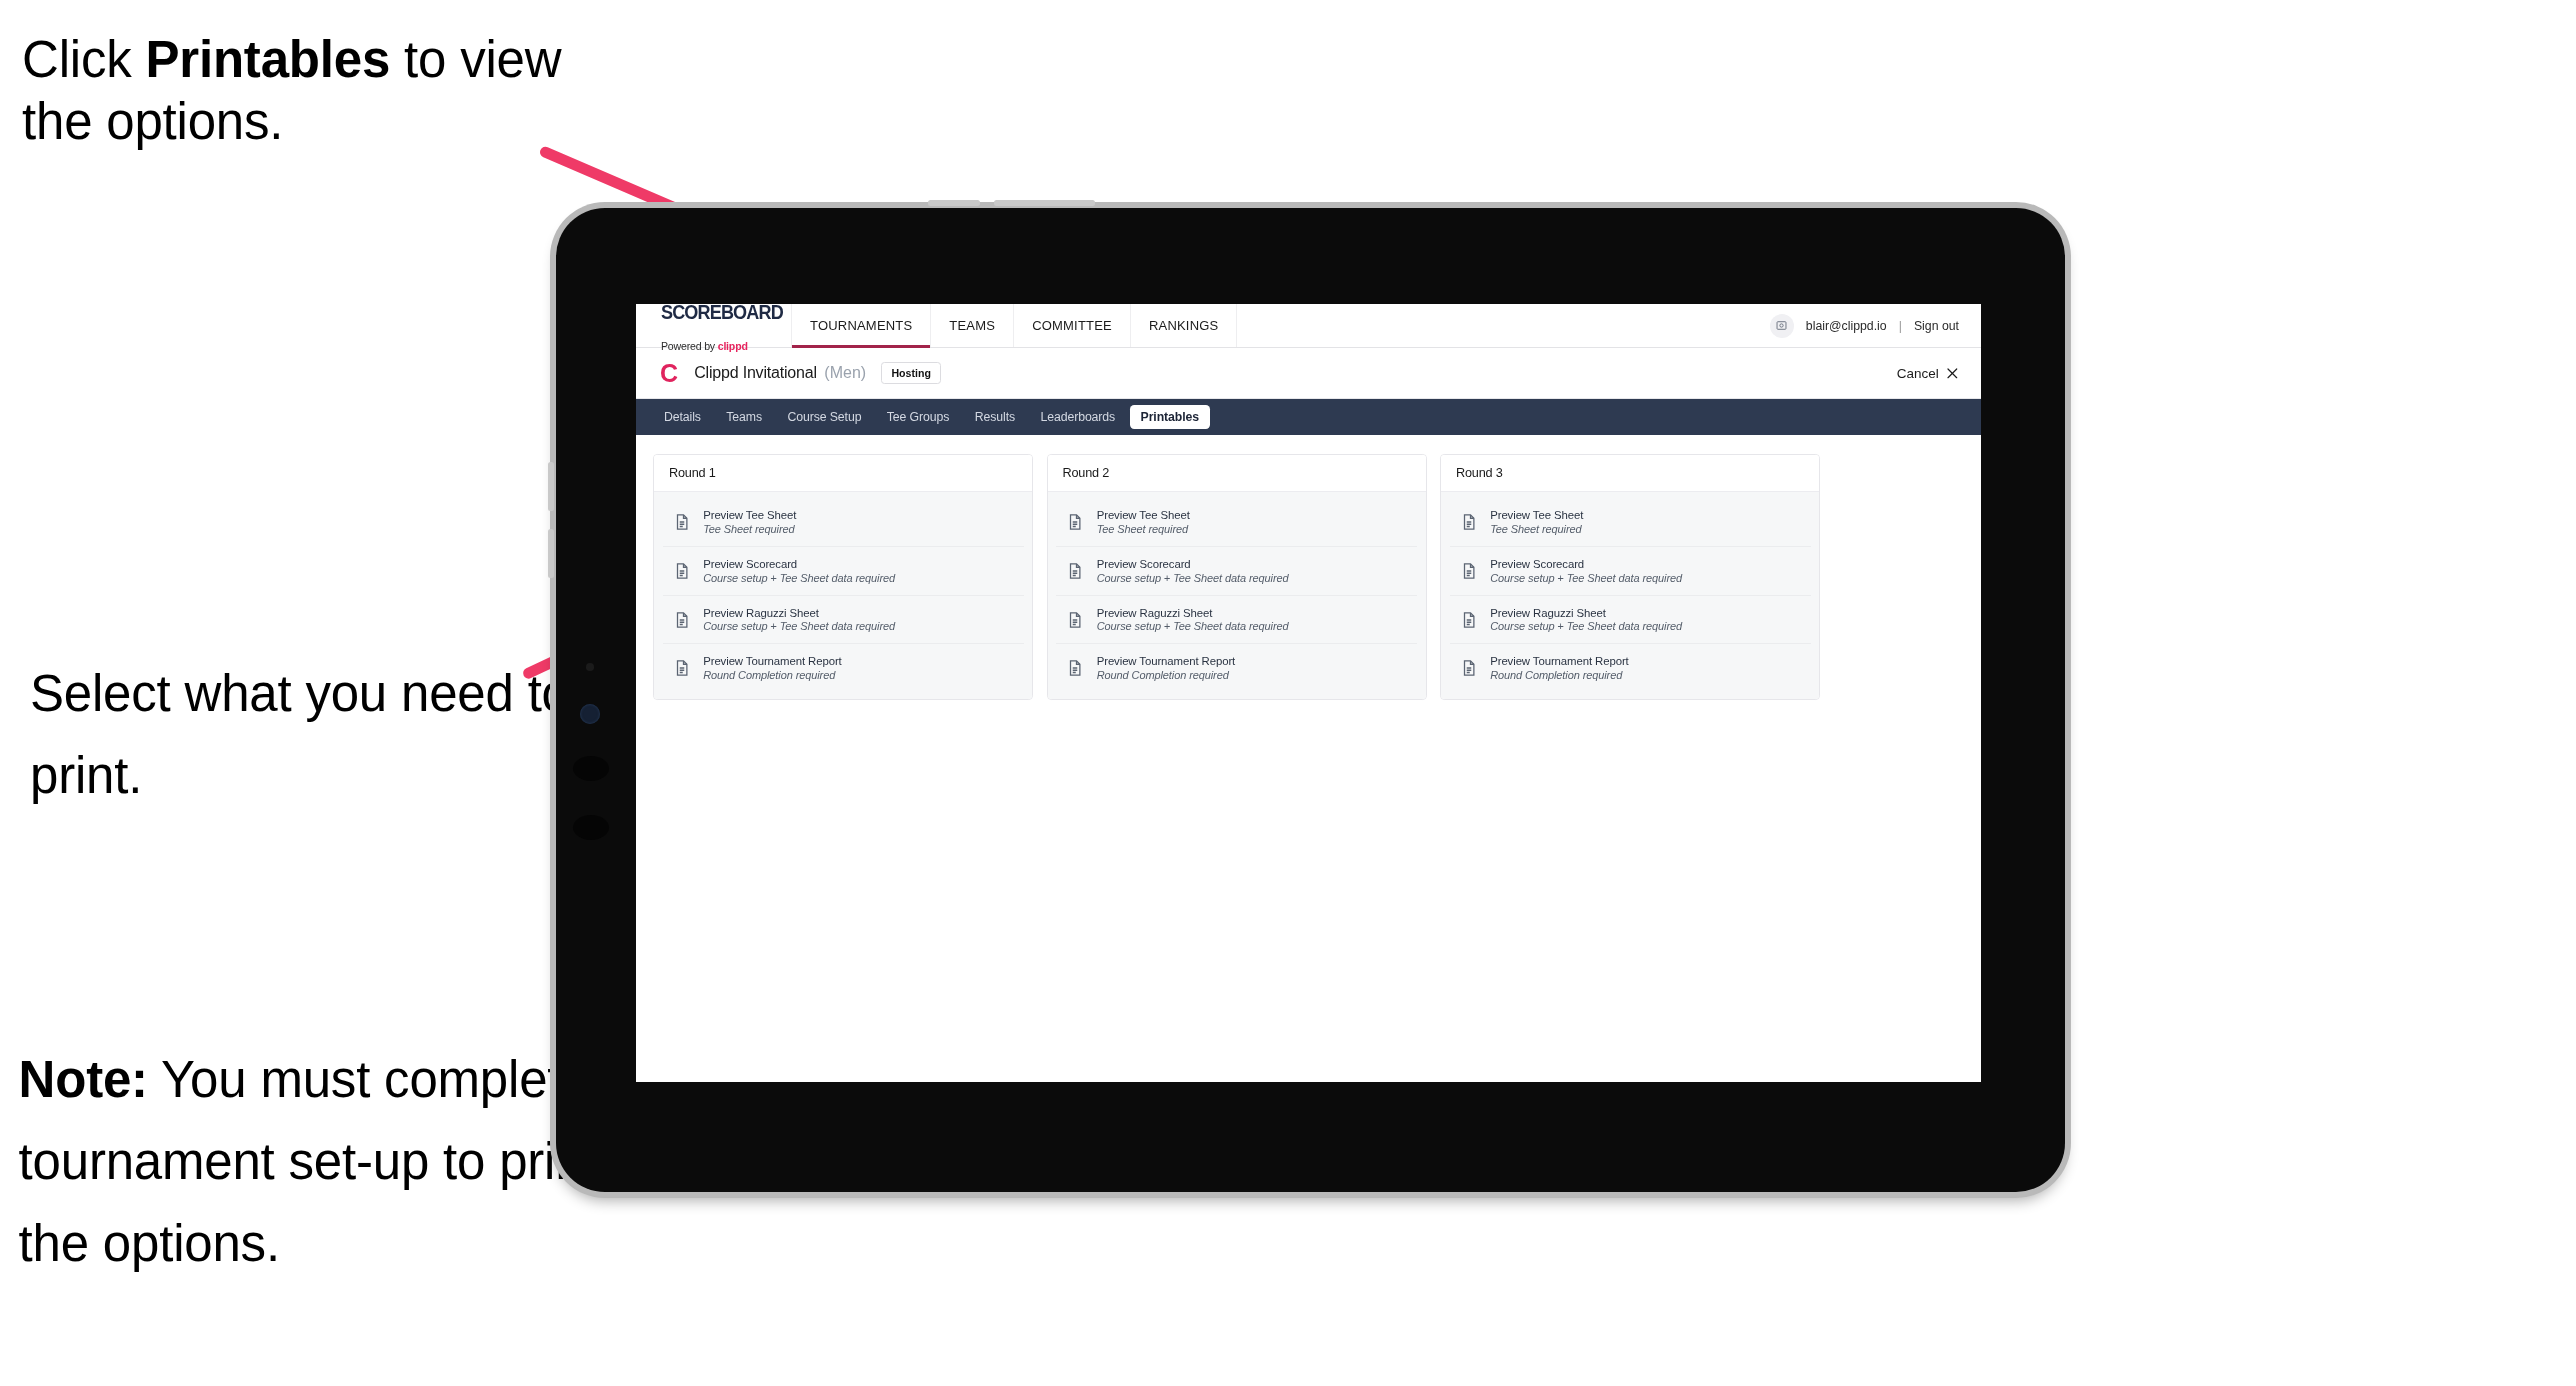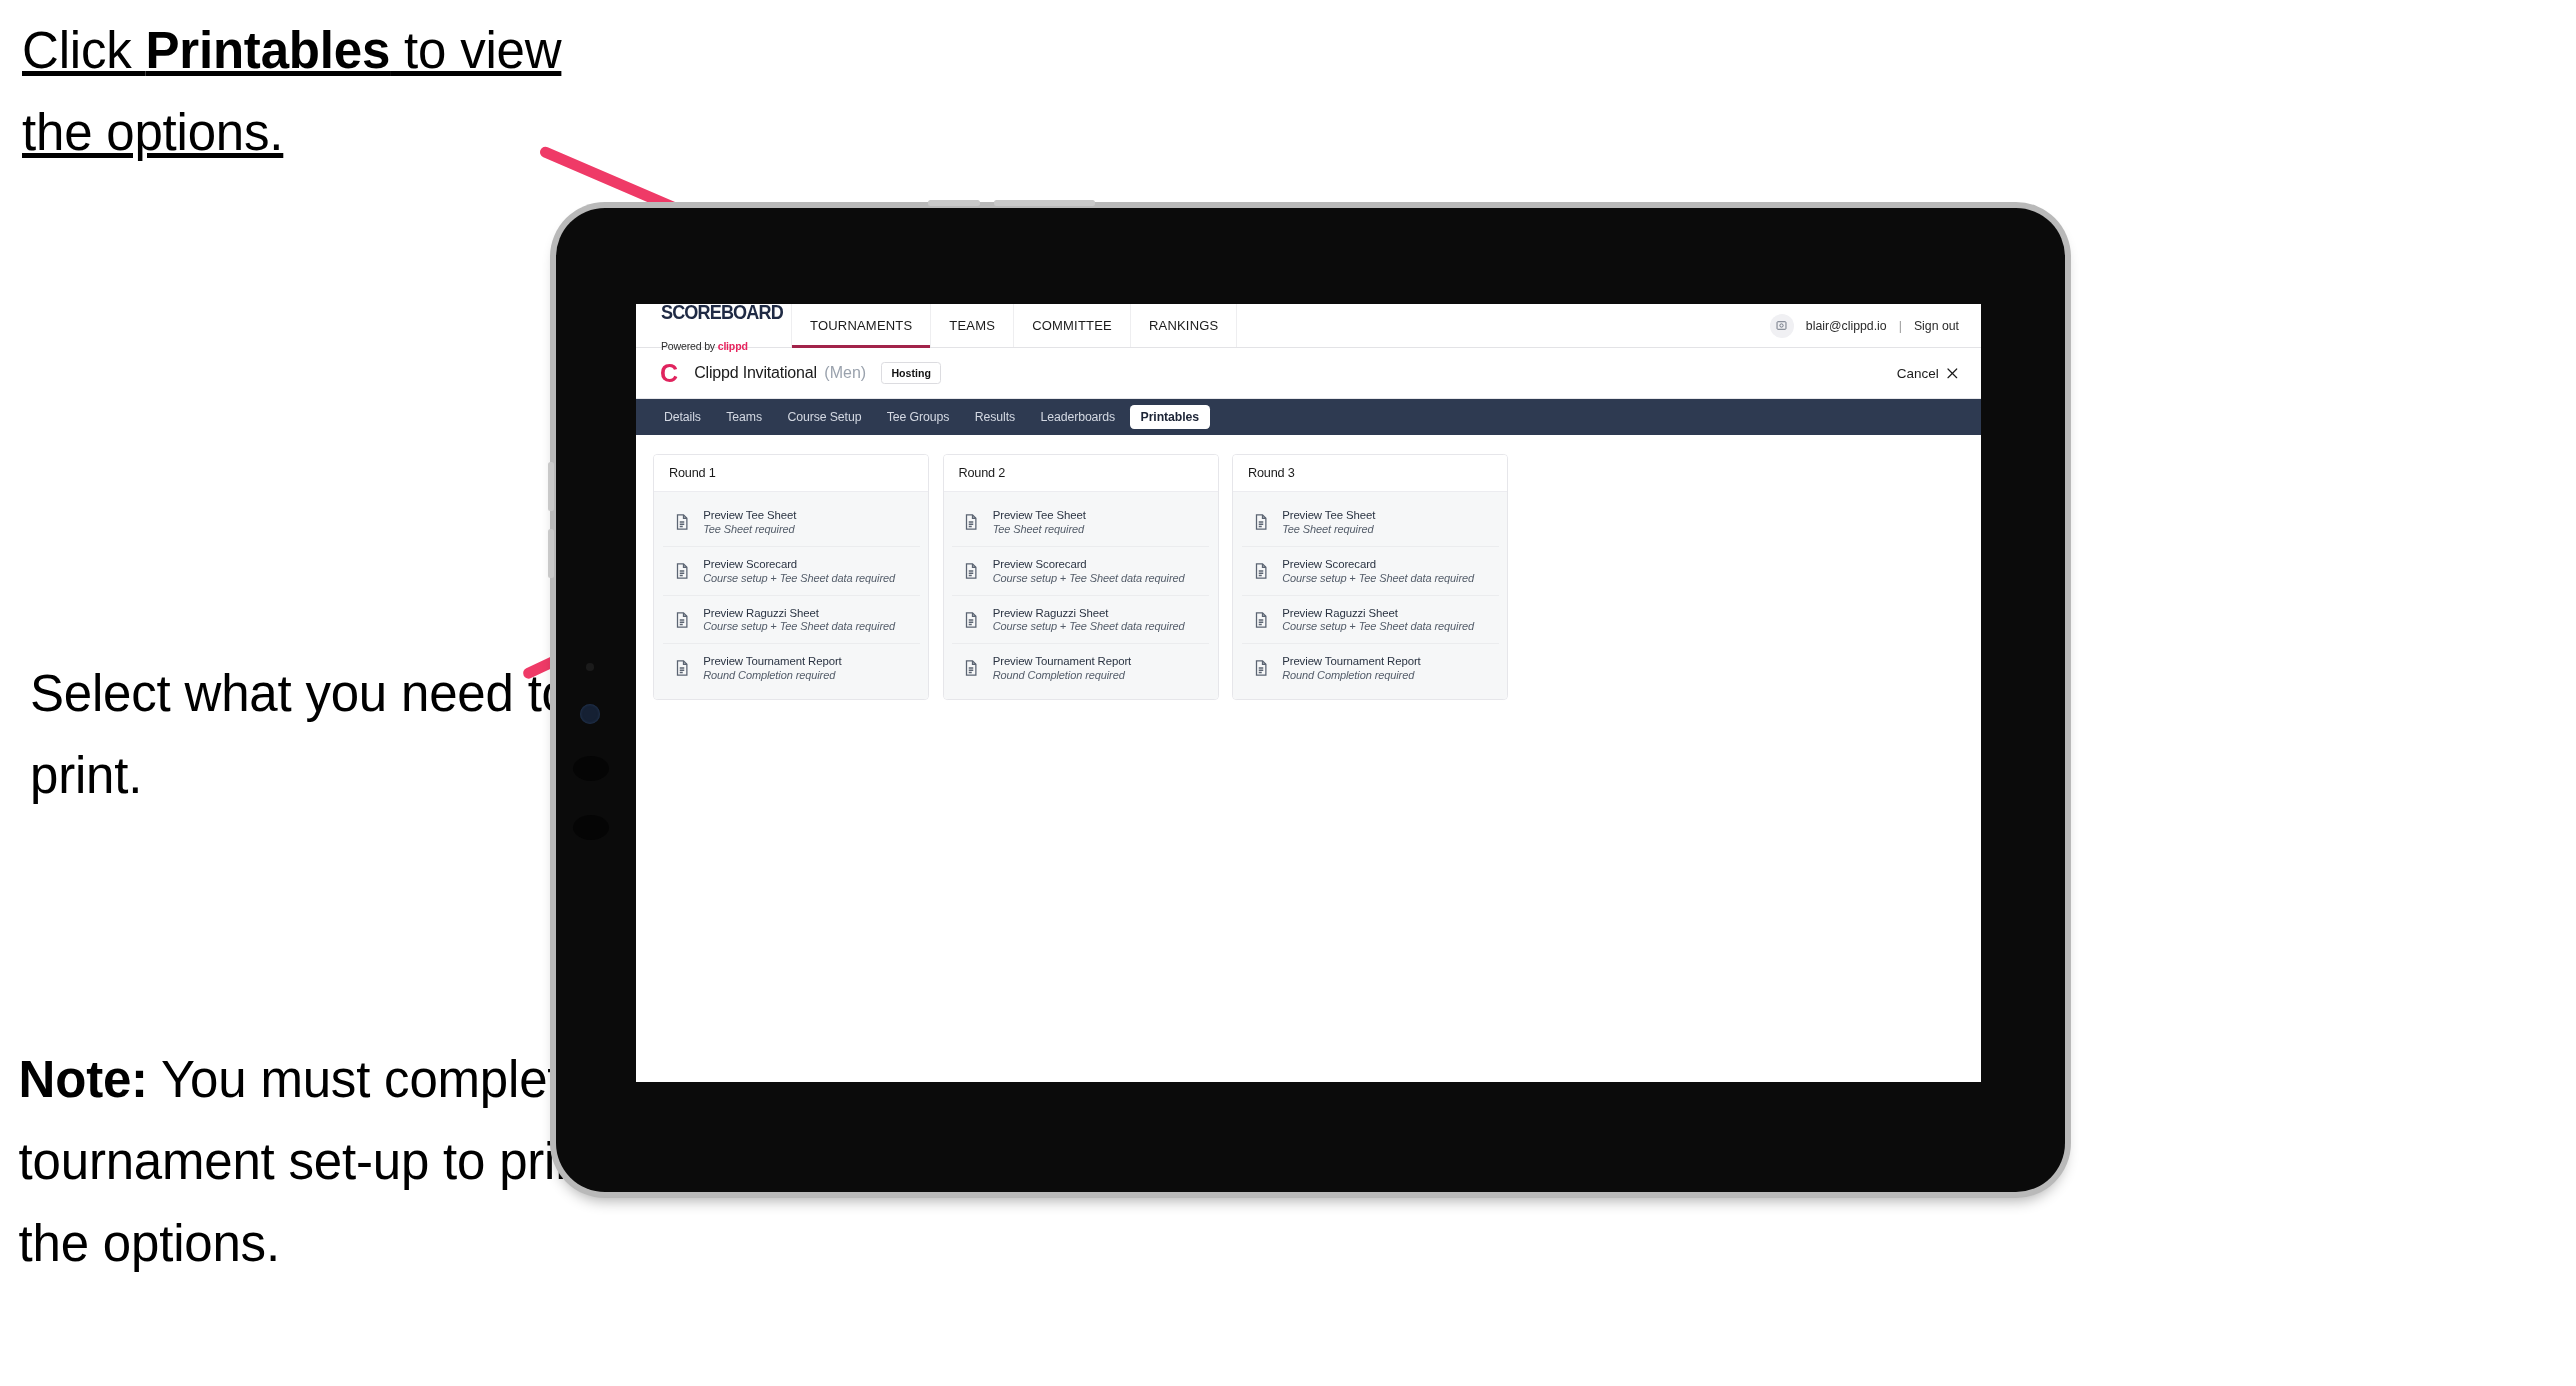--- a/index.html
+++ b/index.html
@@ -13,21 +13,21 @@
 
   
   .anno {
     position: absolute;
     color: #000;
     font-family: "Liberation Sans", sans-serif;
     font-weight: 400;
     letter-spacing: -0.2px;
   }
   .anno .b { font-weight: 700; }
-  #anno-top   { left: 22px;  top: 10px;  font-size: 51px; line-height: 82px; width: 575px; text-decoration: underline; }
+  #anno-top   { left: 22px;  top: 29px;  font-size: 51px; line-height: 62px; width: 575px; }
   #anno-mid   { left: 30px;  top: 653px; font-size: 51px; line-height: 82px; width: 541px; }
   #anno-note  { left: 18.6px;  top: 1039px;font-size: 51px; line-height: 82px; width: 668px; }
 
   
   .arrow-svg { position:absolute; left:0; top:0; width:2576px; height:1386px; pointer-events:none; }
 
   
   #tablet {
     position: absolute; left: 556px; top: 208px;
     width: 1509px; height: 984px;
@@ -123,21 +123,21 @@
   }
   .tab {
     font-size: 12.3px; color:#d3d8e2; padding: 5px 11px; border-radius:4.2px;
     cursor:pointer; letter-spacing:-0.1px; white-space:nowrap;
   }
   .tab.active { background:#ffffff; color:#1c2436; font-weight:700; }
 
   
   #content { padding: 18.6px 17px; display:flex; gap:13.5px; align-items:flex-start; }
   .round-card {
-    width: 276px; background:#ffffff;
+    width: 380px; background:#ffffff;
     border:0.8px solid #e6e6ea; border-radius:4.2px; overflow:hidden;
   }
   .round-title {
     padding: 11px 15px; font-size:12.7px; color:#1a1a1a;
     border-bottom:0.8px solid #ececf0; background:#fff; letter-spacing:-0.2px;
   }
   .round-body { background:#f6f7f8; padding: 6.8px 8.5px; }
   .doc-row {
     display:flex; align-items:center; gap:12.7px;
     padding: 11px 10px; cursor:pointer;

